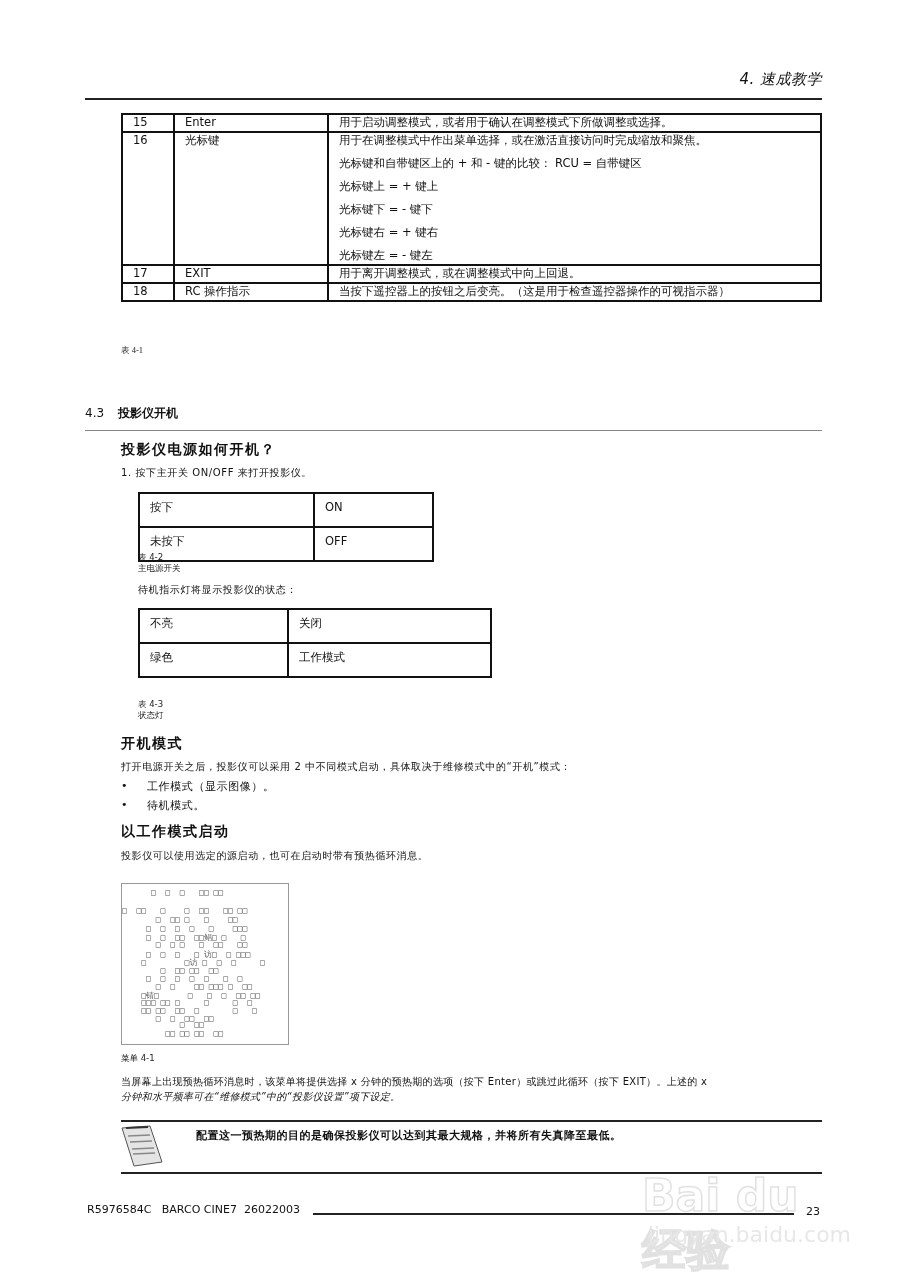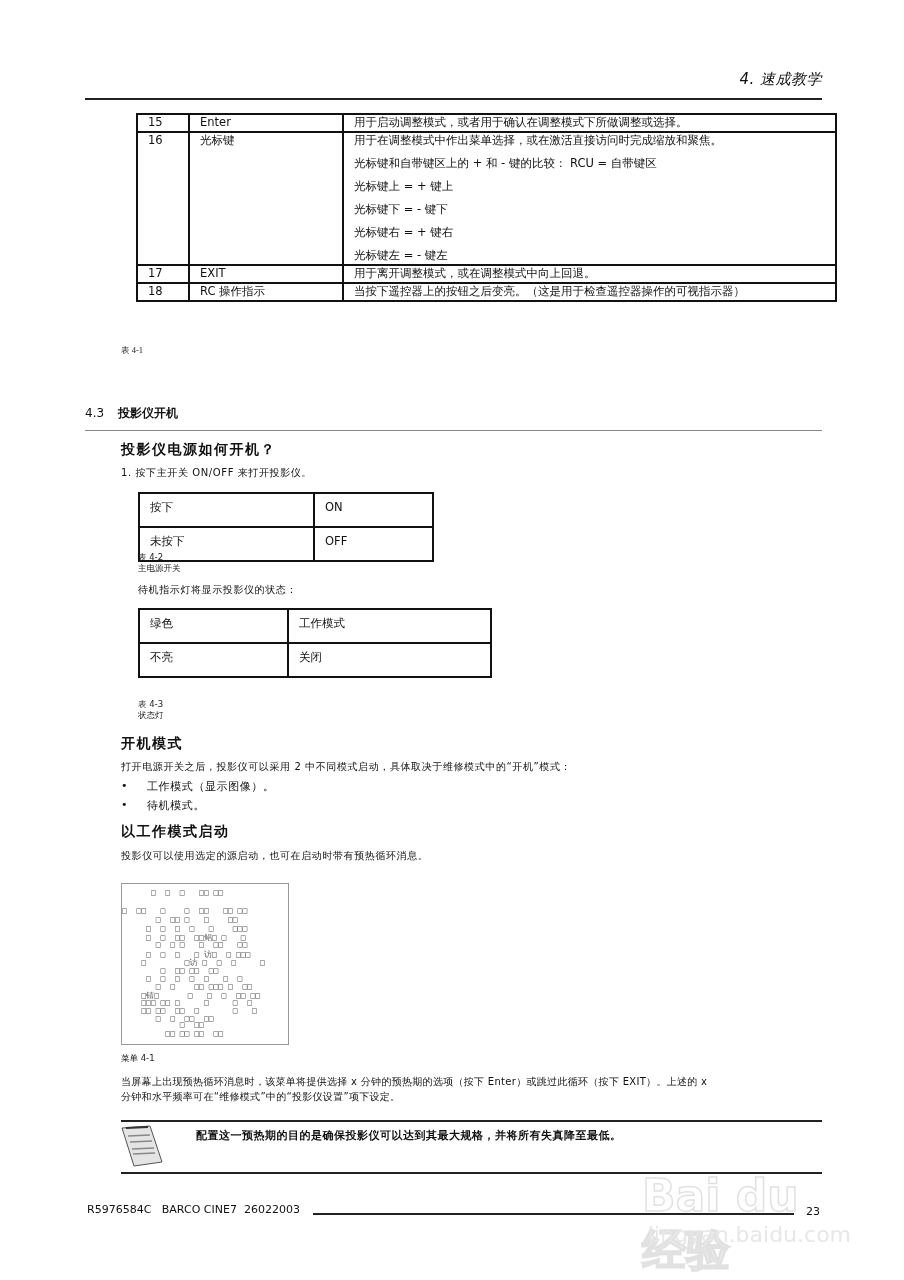--- a/index.html
+++ b/index.html
@@ -4,21 +4,21 @@
 <style>
   html, body { margin: 0; padding: 0; background: #ffffff; }
   body { width: 904px; height: 1280px; position: relative; overflow: hidden;
          font-family: "DejaVu Sans", "Liberation Sans", sans-serif; color: #111; }
   .abs { position: absolute; }
   .chapter { right: 82px; top: 70px; font-size: 15px; font-style: italic; letter-spacing: 0.5px; }
   .top-rule { left: 85px; top: 98px; width: 737px; height: 2px; background: #222; }
 
   table.t { position: absolute; border-collapse: collapse; font-size: 11.5px; }
   table.t td { border: 2px solid #111; vertical-align: top; padding: 0 0 0 10px; }
-  .t1 { left: 136px; top: 113px; width: 701px; }
+  .t1 { left: 121px; top: 113px; width: 701px; }
   .t1 td { padding-top: 7px; padding-bottom: 6px; }
   .t1 td.c1 { width: 40px; }
   .t1 td.c2 { width: 142px; }
   .t1 .line { height: 23px; }
   .t1 .line:last-child { height: 16px; }
 
   .caption { font-size: 8.5px; line-height: 11px; color: #222; }
 
   .h2 { left: 85px; top: 405px; font-size: 12px; font-weight: bold; }
   .h2 .num { font-weight: normal; margin-right: 14px; }
@@ -120,26 +120,26 @@
 <div class="abs caption" style="left:138px; top:552px;">
   <div>表 4-2</div>
   <div>主电源开关</div>
 </div>
 
 <div class="abs p" style="left:138px; top:583px;">待机指示灯将显示投影仪的状态：</div>
 
 <table class="t t3">
   <tbody>
       <tr>
+    <td class="c1">不亮</td>
+    <td>关闭</td>
+  </tr>
+  <tr>
     <td class="c1">绿色</td>
     <td>工作模式</td>
-  </tr>
-  <tr>
-    <td class="c1">不亮</td>
-    <td>关闭</td>
   </tr>
 </tbody>
   </table>
 <div class="abs caption" style="left:138px; top:699px;">
   <div>表 4-3</div>
   <div>状态灯</div>
 </div>
 
 <div class="abs h3" style="left:121px; top:735px;">开机模式</div>
 <div class="abs p" style="left:121px; top:760px;">打开电源开关之后，投影仪可以采用 2 中不同模式启动，具体取决于维修模式中的“开机”模式：</div>
@@ -166,21 +166,21 @@
   <div class="menu-row" style="top:106px;">    □锖□      □   □  □  □□ □□</div>
   <div class="menu-row" style="top:114px;">    □□□ □□ □     □     □  □</div>
   <div class="menu-row" style="top:122px;">    □□ □□  □□  □       □   □</div>
   <div class="menu-row" style="top:130px;">       □  □  □□  □□</div>
   <div class="menu-row" style="top:136px;">            □  □□</div>
   <div class="menu-row" style="top:145px;">         □□ □□ □□  □□</div>
 </div>
 <div class="abs caption" style="left:121px; top:1053px;">菜单 4-1</div>
 
 <div class="abs p" style="left:121px; top:1075px; letter-spacing:0.3px;">当屏幕上出现预热循环消息时，该菜单将提供选择 x 分钟的预热期的选项（按下 Enter）或跳过此循环（按下 EXIT）。上述的 x</div>
-<div class="abs p" style="left:121px; top:1090px; letter-spacing:0.3px;">分钟和水平频率可在“维修模式”中的“投影仪设置”项下设定。</div>
+<div class="abs p" style="left:121px; top:1090px; letter-spacing:0.3px;font-style:italic;">分钟和水平频率可在“维修模式”中的“投影仪设置”项下设定。</div>
 
 <div class="abs note-rule" style="top:1120px;"></div>
 <div class="abs note-icon">
   <svg width="46" height="46" viewBox="0 0 46 46">
     <polygon points="2,6 30,4 42,40 14,44" fill="#e4e4e4" stroke="#555" stroke-width="1"></polygon>
     <line x1="6" y1="6" x2="28" y2="5" stroke="#333" stroke-width="2"></line>
     <line x1="8" y1="14" x2="30" y2="13" stroke="#888" stroke-width="1.5"></line>
     <line x1="10" y1="20" x2="32" y2="19" stroke="#888" stroke-width="1.5"></line>
     <line x1="12" y1="27" x2="34" y2="26" stroke="#888" stroke-width="1.5"></line>
     <line x1="13" y1="32" x2="35" y2="31" stroke="#888" stroke-width="1.5"></line>

